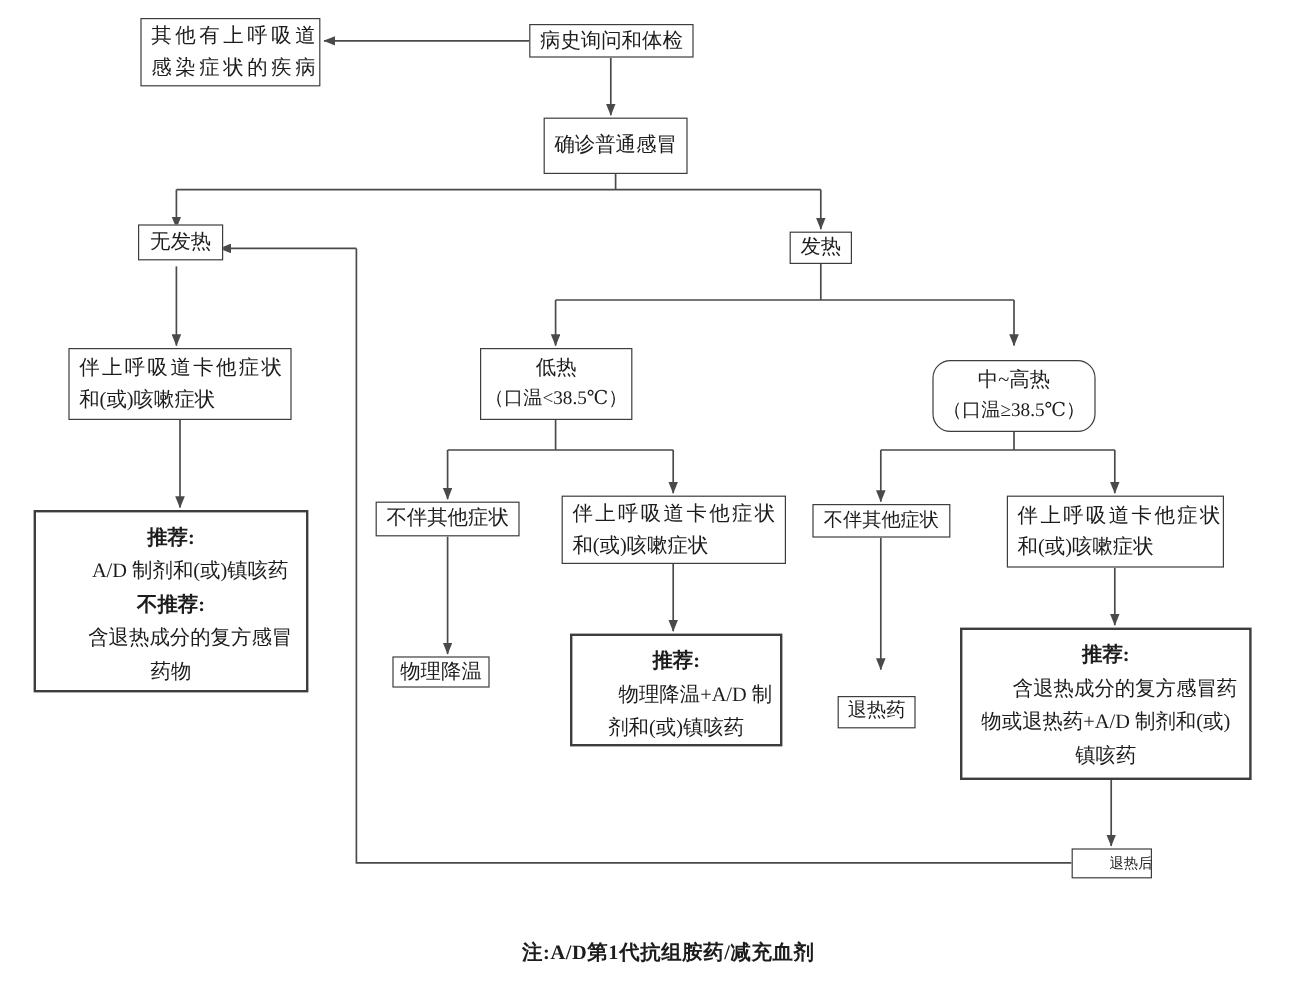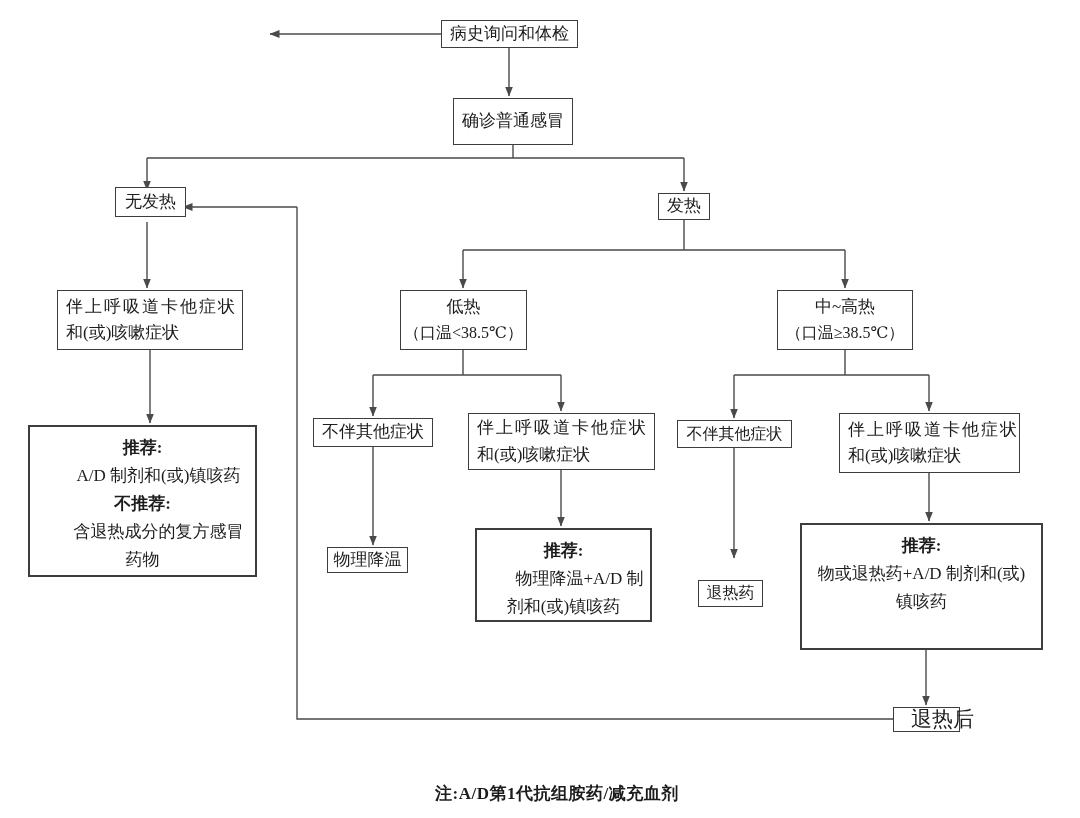--- a/index.html
+++ b/index.html
@@ -88,20 +88,24 @@
     <path class="wire" marker-end="url(#arw)" d="M734,375 V418"></path>
     <path class="wire" marker-end="url(#arw)" d="M929,375 V411"></path>
     <path class="wire" marker-end="url(#arw)" d="M373,447 V545"></path>
     <path class="wire" marker-end="url(#arw)" d="M561,470 V526"></path>
     <path class="wire" marker-end="url(#arw)" d="M734,448 V558"></path>
     <path class="wire" marker-end="url(#arw)" d="M929,473 V521"></path>
     <path class="wire" marker-end="url(#arw)" d="M926,650 V705"></path>
     <path class="wire" marker-end="url(#arw)" d="M297,207 H183"></path>
   </svg>
 
+  <div class="node leftalign" style="left:117px; top:15px; width:150px; height:57px;">
+    <div class="ln spaced">其他有上呼吸道</div>
+    <div class="ln spaced">感染症状的疾病</div>
+  </div>
 
   <div class="node" style="left:441px; top:20px; width:137px; height:28px;">
     <span class="ln">病史询问和体检</span>
   </div>
 
   <div class="node" style="left:453px; top:98px; width:120px; height:47px;">
     <span class="ln">确诊普通感冒</span>
   </div>
 
   <div class="node" style="left:115px; top:187px; width:71px; height:30px;">
@@ -115,21 +119,21 @@
   <div class="node leftalign" style="left:57px; top:290px; width:186px; height:60px;">
     <div class="ln spaced2">伴上呼吸道卡他症状</div>
     <div class="ln">和(或)咳嗽症状</div>
   </div>
 
   <div class="node" style="left:400px; top:290px; width:127px; height:60px; padding:17px 2px;">
     <div class="ln">低热</div>
     <div class="ln" style="font-size:16px;">（口温&lt;38.5℃）</div>
   </div>
 
-  <div class="node" style="left:777px; top:290px; width:136px; height:60px; padding:16px 2px;">
+  <div class="node" style="left:777px; top:300px; width:136px; height:60px; padding:16px 2px;border-radius:15px;">
     <div class="ln">中~高热</div>
     <div class="ln" style="font-size:16px;">（口温≥38.5℃）</div>
   </div>
 
   <div class="node" style="left:313px; top:418px; width:120px; height:29px;">
     <span class="ln">不伴其他症状</span>
   </div>
 
   <div class="node leftalign" style="left:468px; top:413px; width:187px; height:57px;">
     <div class="ln spaced2">伴上呼吸道卡他症状</div>
@@ -162,23 +166,24 @@
     <div class="ln ind">物理降温+A/D 制</div>
     <div class="ln">剂和(或)镇咳药</div>
   </div>
 
   <div class="node" style="left:698px; top:580px; width:65px; height:27px;">
     <span class="ln" style="font-size:16px;">退热药</span>
   </div>
 
   <div class="node rec" style="left:800px; top:523px; width:243px; height:127px;">
     <div class="ln bold">推荐:</div>
+    <div class="ln ind">含退热成分的复方感冒药</div>
     <div class="ln">物或退热药+A/D 制剂和(或)</div>
     <div class="ln">镇咳药</div>
   </div>
 
   <div class="node" style="left:893px; top:707px; width:67px; height:25px;">
-    <span class="ln" style="font-size:21px;margin-left:32px;">退热后</span>
+    <span class="ln" style="font-size:12px;margin-left:32px;">退热后</span>
   </div>
 
   <div class="note">注:A/D第1代抗组胺药/减充血剂</div>
 
 </div>
 
 </body></html>

